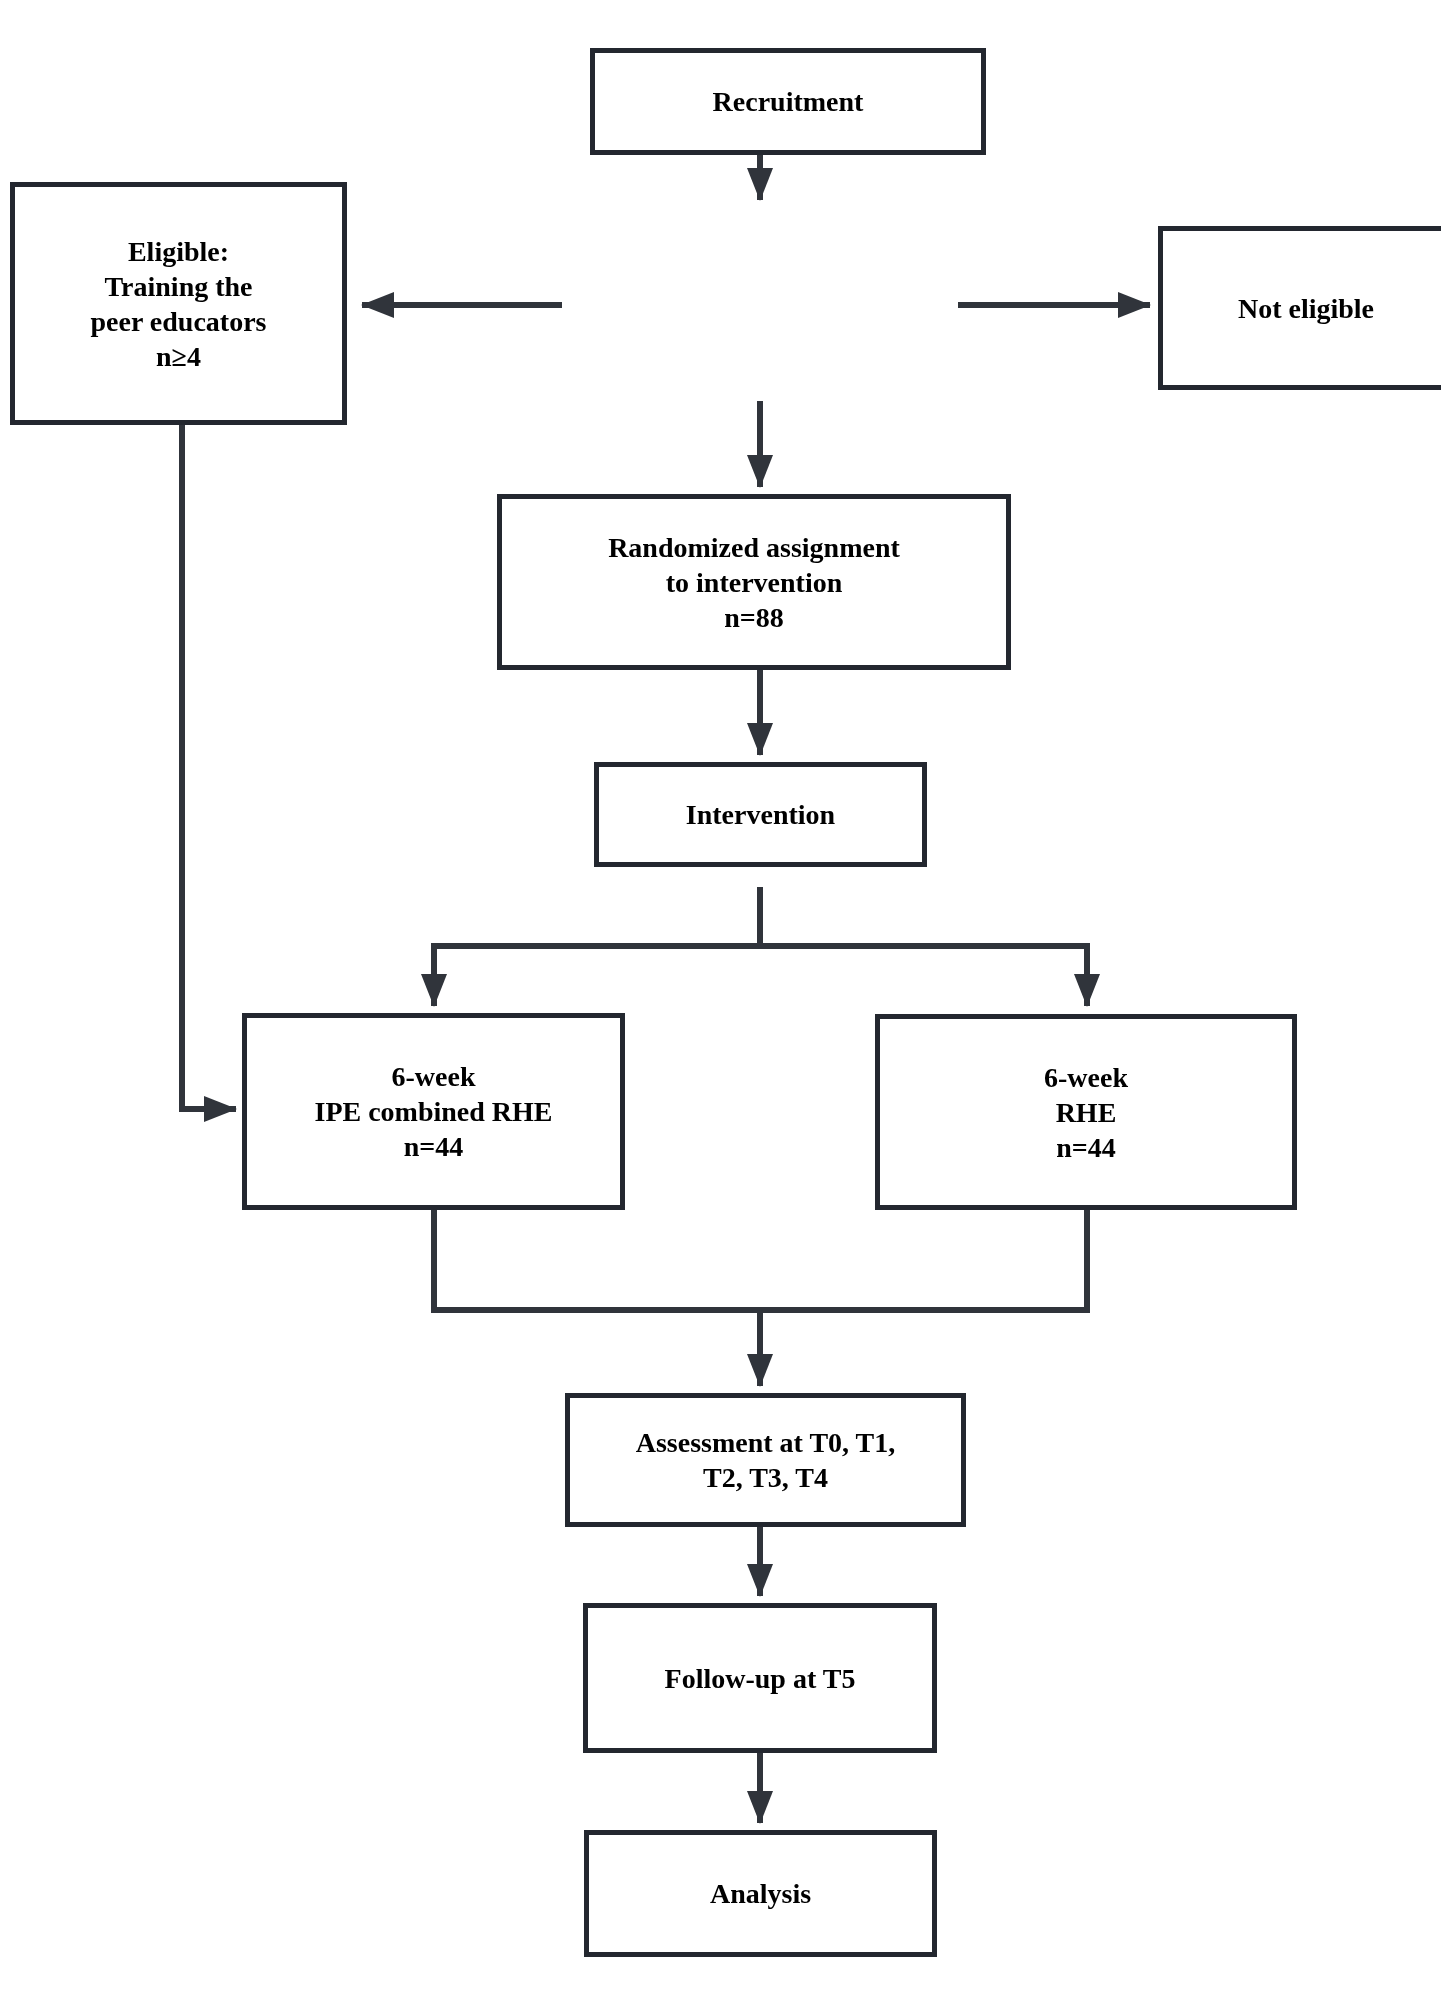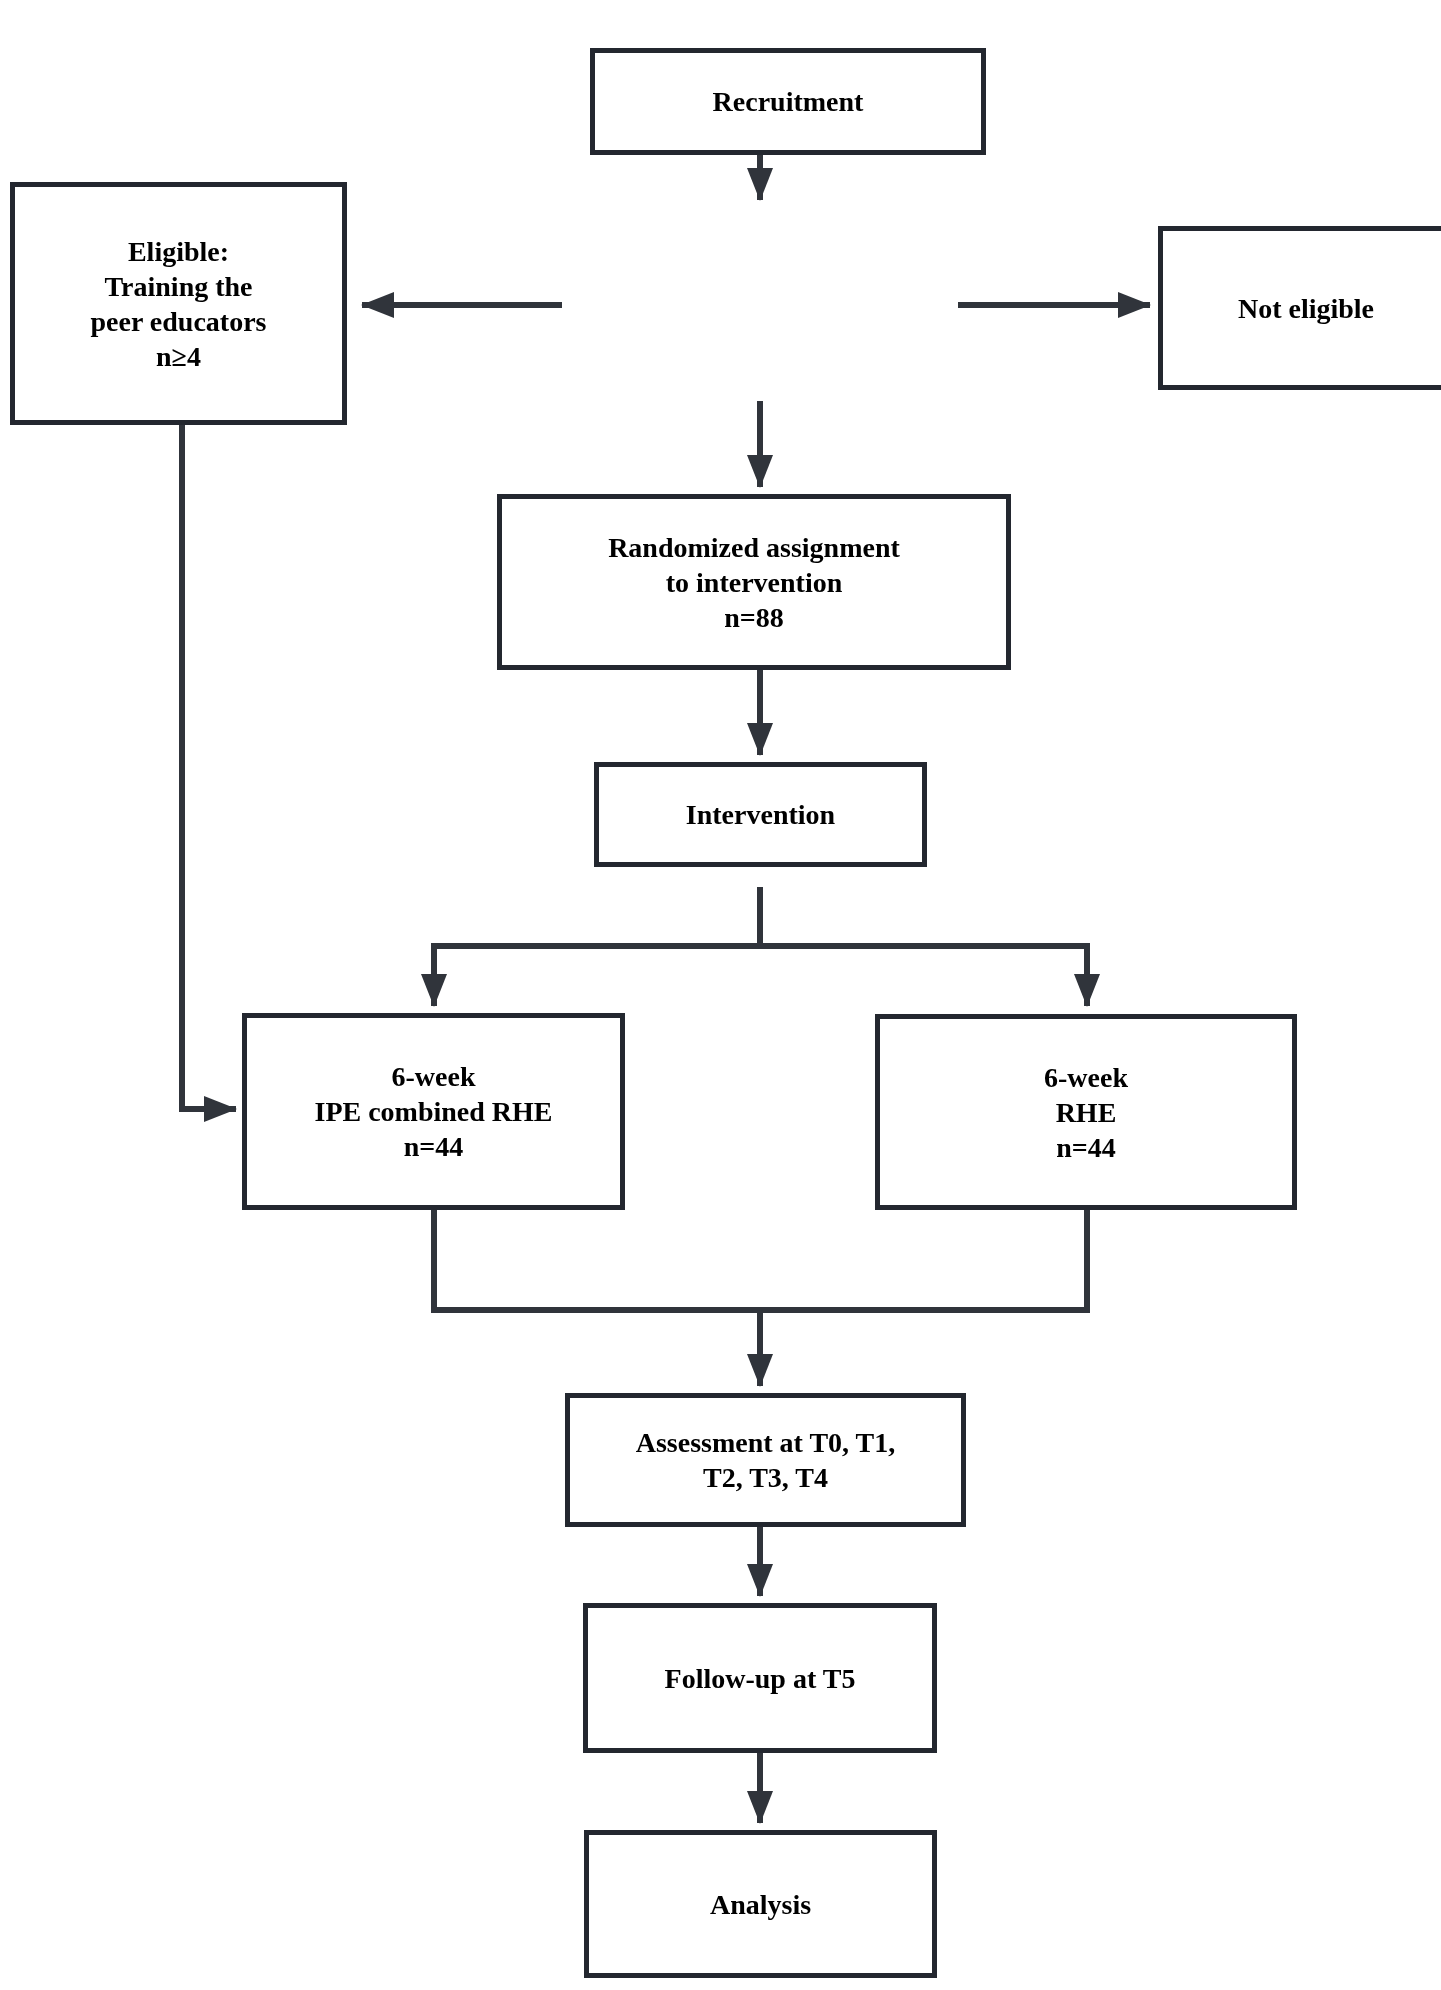--- a/index.html
+++ b/index.html
@@ -99,15 +99,15 @@
 
   <div class="node" style="left:875px; top:1014px; width:422px; height:196px;">6-week
 RHE
 n=44</div>
 
   <div class="node" style="left:565px; top:1393px; width:401px; height:134px;">Assessment at T0, T1,
 T2, T3, T4</div>
 
   <div class="node" style="left:583px; top:1603px; width:354px; height:150px;">Follow-up at T5</div>
 
-  <div class="node" style="left:584px; top:1830px; width:353px; height:148px;">Analysis</div>
+  <div class="node" style="left:584px; top:1830px; width:353px; height:127px;">Analysis</div>
 
 </div>
 
 </body></html>

